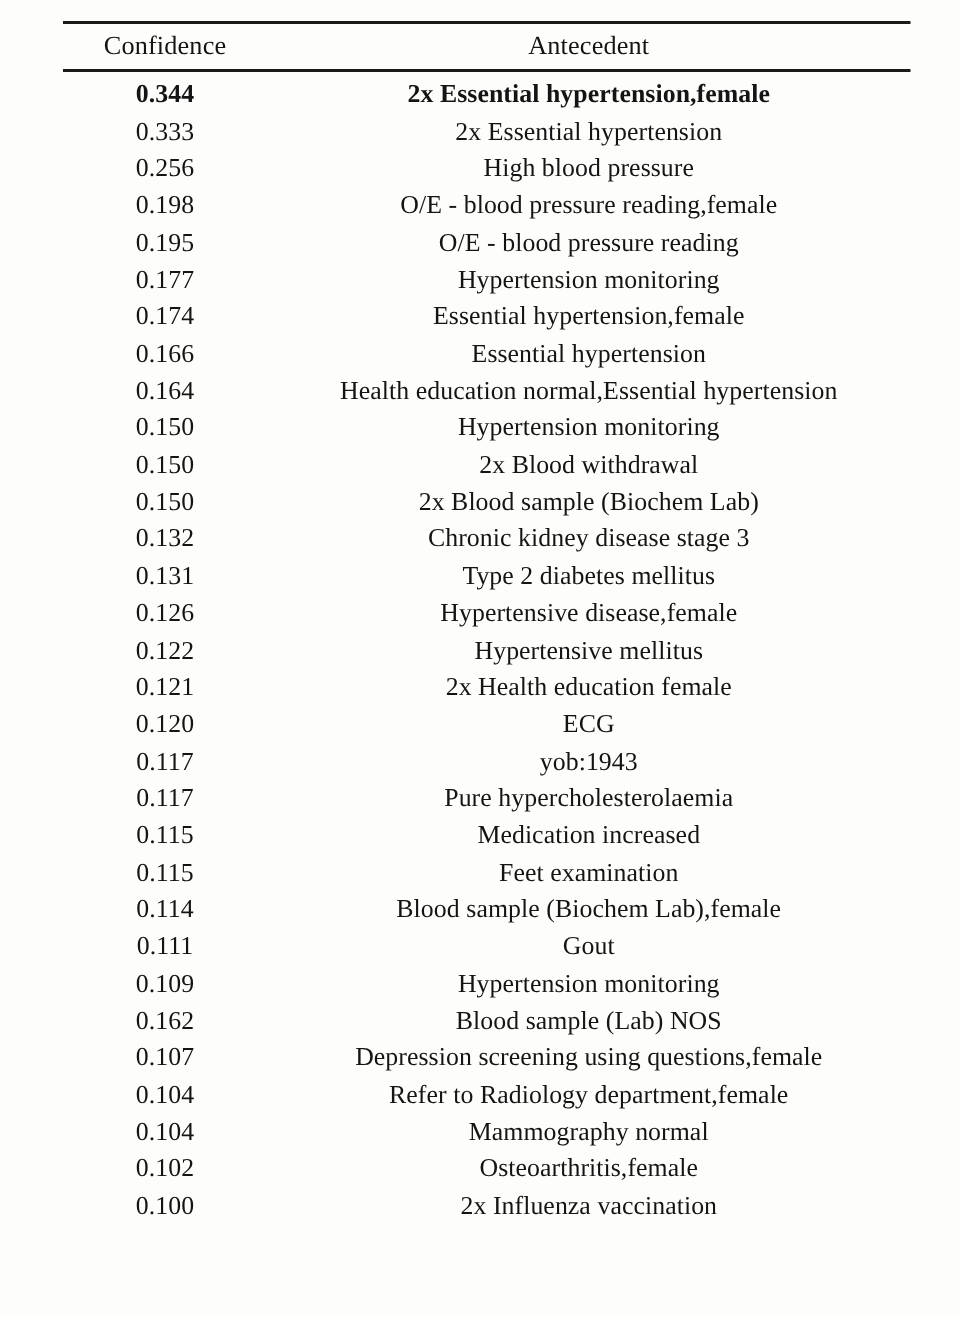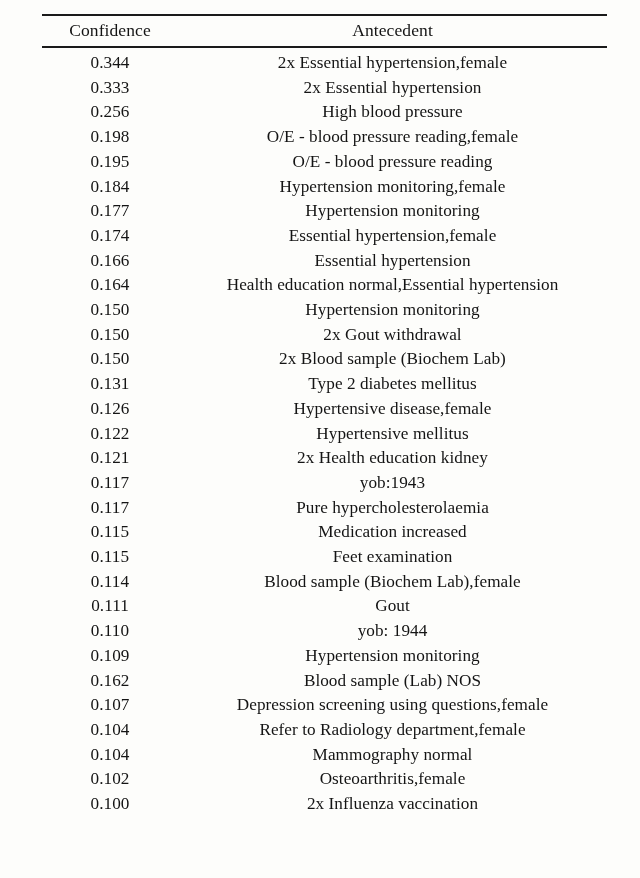--- a/index.html
+++ b/index.html
@@ -81,20 +81,21 @@
     white-space: nowrap;
     letter-spacing: 0.05px;
   }
 
   tbody td.conf {
     font-variant-numeric: lining-nums;
   }
 
   tbody tr.data-row:first-of-type td {
     padding-top: 3px;
+    font-weight: bold;
   }
   tbody tr.data-row:last-of-type td {
     padding-bottom: 4px;
   }
 </style>
 </head>
 <body>
 
 <div id="page">
   <div class="table-wrap">
@@ -130,24 +131,20 @@
           </tr>
           <tr class="data-row">
             <td class="conf">0.198</td>
             <td class="ant">O/E - blood pressure reading,female</td>
           </tr>
           <tr class="data-row">
             <td class="conf">0.195</td>
             <td class="ant">O/E - blood pressure reading</td>
           </tr>
           <tr class="data-row">
-            <td class="conf">0.184</td>
-            <td class="ant">Hypertension monitoring,female</td>
-          </tr>
-          <tr class="data-row">
             <td class="conf">0.177</td>
             <td class="ant">Hypertension monitoring</td>
           </tr>
           <tr class="data-row">
             <td class="conf">0.174</td>
             <td class="ant">Essential hypertension,female</td>
           </tr>
           <tr class="data-row">
             <td class="conf">0.166</td>
             <td class="ant">Essential hypertension</td>
@@ -155,41 +152,49 @@
           <tr class="data-row">
             <td class="conf">0.164</td>
             <td class="ant">Health education normal,Essential hypertension</td>
           </tr>
           <tr class="data-row">
             <td class="conf">0.150</td>
             <td class="ant">Hypertension monitoring</td>
           </tr>
           <tr class="data-row">
             <td class="conf">0.150</td>
-            <td class="ant">2x Gout withdrawal</td>
+            <td class="ant">2x Blood withdrawal</td>
           </tr>
           <tr class="data-row">
             <td class="conf">0.150</td>
             <td class="ant">2x Blood sample (Biochem Lab)</td>
           </tr>
           <tr class="data-row">
+            <td class="conf">0.132</td>
+            <td class="ant">Chronic kidney disease stage 3</td>
+          </tr>
+          <tr class="data-row">
             <td class="conf">0.131</td>
             <td class="ant">Type 2 diabetes mellitus</td>
           </tr>
           <tr class="data-row">
             <td class="conf">0.126</td>
             <td class="ant">Hypertensive disease,female</td>
           </tr>
           <tr class="data-row">
             <td class="conf">0.122</td>
             <td class="ant">Hypertensive mellitus</td>
           </tr>
           <tr class="data-row">
             <td class="conf">0.121</td>
-            <td class="ant">2x Health education kidney</td>
+            <td class="ant">2x Health education female</td>
+          </tr>
+          <tr class="data-row">
+            <td class="conf">0.120</td>
+            <td class="ant">ECG</td>
           </tr>
           <tr class="data-row">
             <td class="conf">0.117</td>
             <td class="ant">yob:1943</td>
           </tr>
           <tr class="data-row">
             <td class="conf">0.117</td>
             <td class="ant">Pure hypercholesterolaemia</td>
           </tr>
           <tr class="data-row">
@@ -200,24 +205,20 @@
             <td class="conf">0.115</td>
             <td class="ant">Feet examination</td>
           </tr>
           <tr class="data-row">
             <td class="conf">0.114</td>
             <td class="ant">Blood sample (Biochem Lab),female</td>
           </tr>
           <tr class="data-row">
             <td class="conf">0.111</td>
             <td class="ant">Gout</td>
-          </tr>
-          <tr class="data-row">
-            <td class="conf">0.110</td>
-            <td class="ant">yob: 1944</td>
           </tr>
           <tr class="data-row">
             <td class="conf">0.109</td>
             <td class="ant">Hypertension monitoring</td>
           </tr>
           <tr class="data-row">
             <td class="conf">0.162</td>
             <td class="ant">Blood sample (Lab) NOS</td>
           </tr>
           <tr class="data-row">

